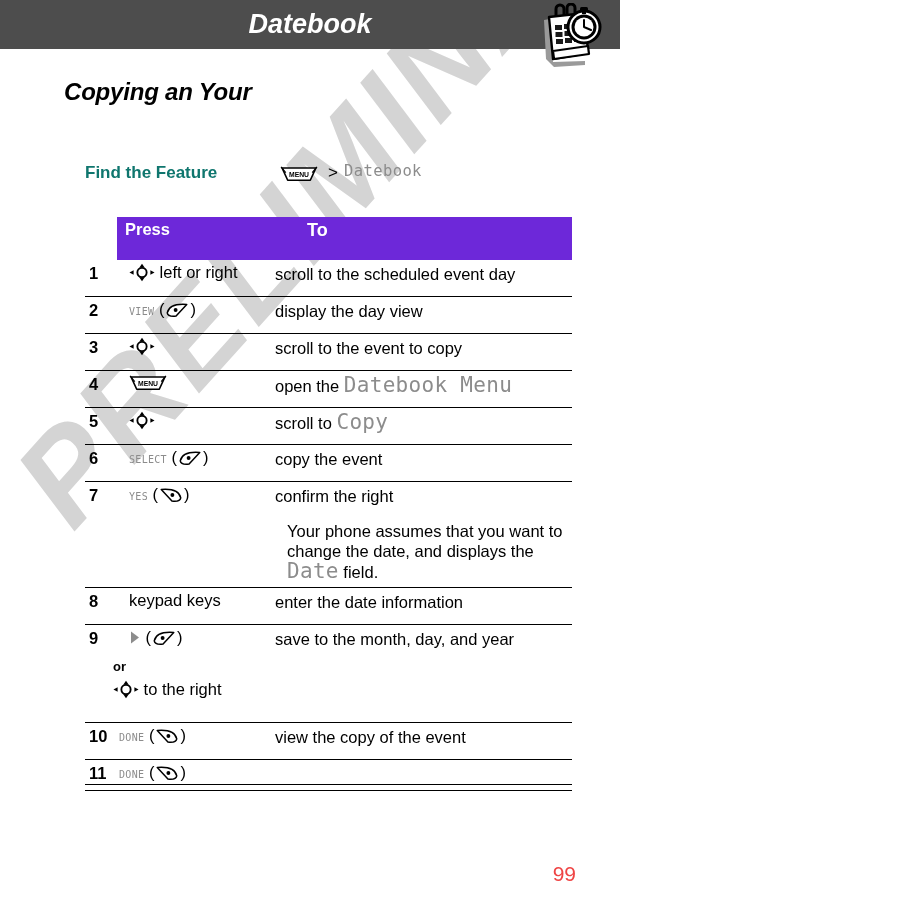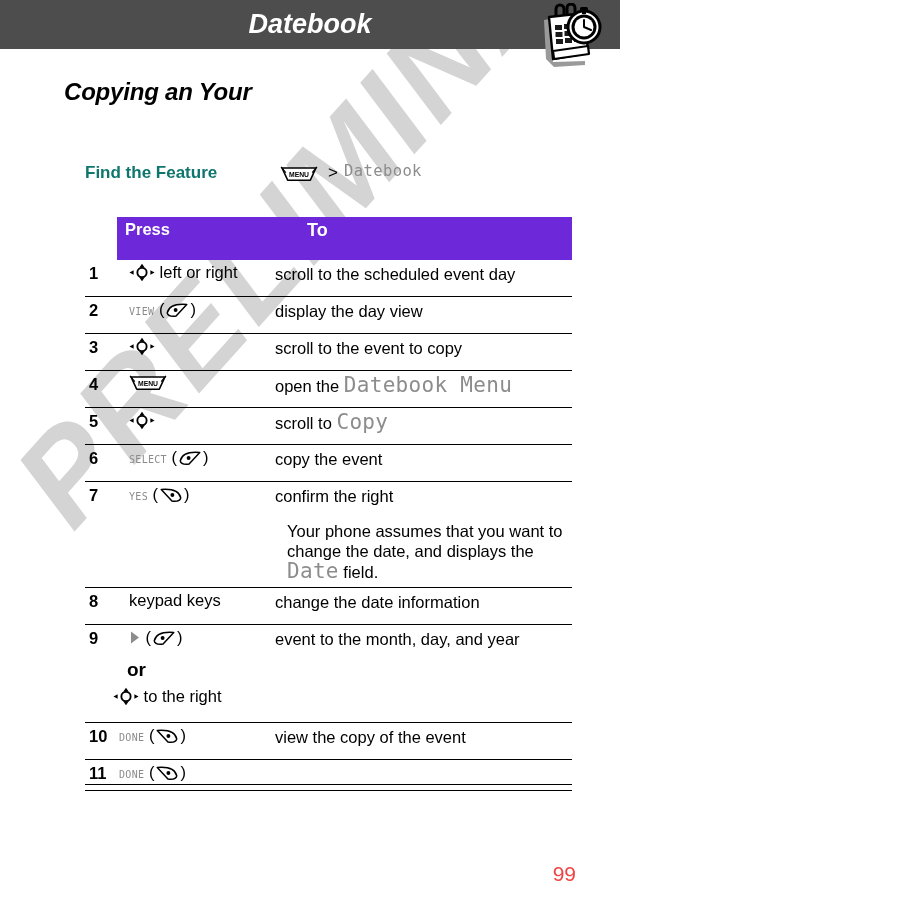--- a/index.html
+++ b/index.html
@@ -208,22 +208,21 @@
     position: absolute;
     left: 28px;
     top: 34px;
     width: 170px;
     font-size: 16.5px;
     color: #000;
   }
   .press-extra .or-word {
     display: block;
     font-weight: bold;
-    font-size: 19px;
-    margin-left: 14px;
+    font-size: 13px;
     margin-bottom: 6px;
   }
   .press-extra .alt-line { display: block; white-space: nowrap; }
 
   .mono-gray {
     font-family: "DejaVu Sans Mono", monospace;
     font-size: 10px;
     color: #8c8c8c;
     letter-spacing: 0.3px;
   }
@@ -431,21 +430,21 @@
       </span>
       <div class="cell-to">
         <div class="first-line">confirm the right</div>
         <div class="note"><span>Your phone assumes that you want to change the date, and displays the </span><span class="mono-gray-inline">Date</span><span> field.</span></div>
       </div>
     </div>
 
     <div class="trow">
       <span class="cell-num">8</span>
       <span class="cell-press">keypad keys</span>
-      <div class="cell-to">change the date information</div>
+      <div class="cell-to">enter the date information</div>
     </div>
 
     <div class="trow" style="min-height:88px;">
       <span class="cell-num">9</span>
       <span class="cell-press">
         <span>
           <svg class="icon-inline tri-right" viewBox="0 0 12 15">
               <path d="M2 1.5 L10 7.5 L2 13.5 Z" fill="#8c8c8c"></path>
             </svg>
         </span>
@@ -462,21 +461,21 @@
               <circle cx="14" cy="10" r="5" fill="#ffffff" stroke="#000" stroke-width="2"></circle>
               <path d="M14 0.5 L17 5 L11 5 Z" fill="#000"></path>
               <path d="M14 19.5 L17 15 L11 15 Z" fill="#000"></path>
               <path d="M0.5 10 L5 7.5 L5 12.5 Z" fill="#000"></path>
               <path d="M27.5 10 L23 7.5 L23 12.5 Z" fill="#000"></path>
             </svg>
           </span>
           <span>to the right</span>
         </span>
       </div>
-      <div class="cell-to">event to the month, day, and year</div>
+      <div class="cell-to">save to the month, day, and year</div>
     </div>
 
     <div class="trow">
       <span class="cell-num">10</span>
       <span class="cell-press" style="left:34px;">
         <span class="mono-gray">DONE</span>
         <span>(<span><svg class="icon-inline soft-key" viewBox="0 0 28 17">
                 <path d="M24.5 11.5 C23 4.5 16 1.5 3.5 2.5 L15 15 C20 15.6 24 14.5 24.5 11.5 Z" fill="#ffffff" stroke="#000" stroke-width="1.6" stroke-linejoin="round"></path>
                 <circle cx="15.5" cy="8.5" r="2.1" fill="#000"></circle>
               </svg></span>)</span>

